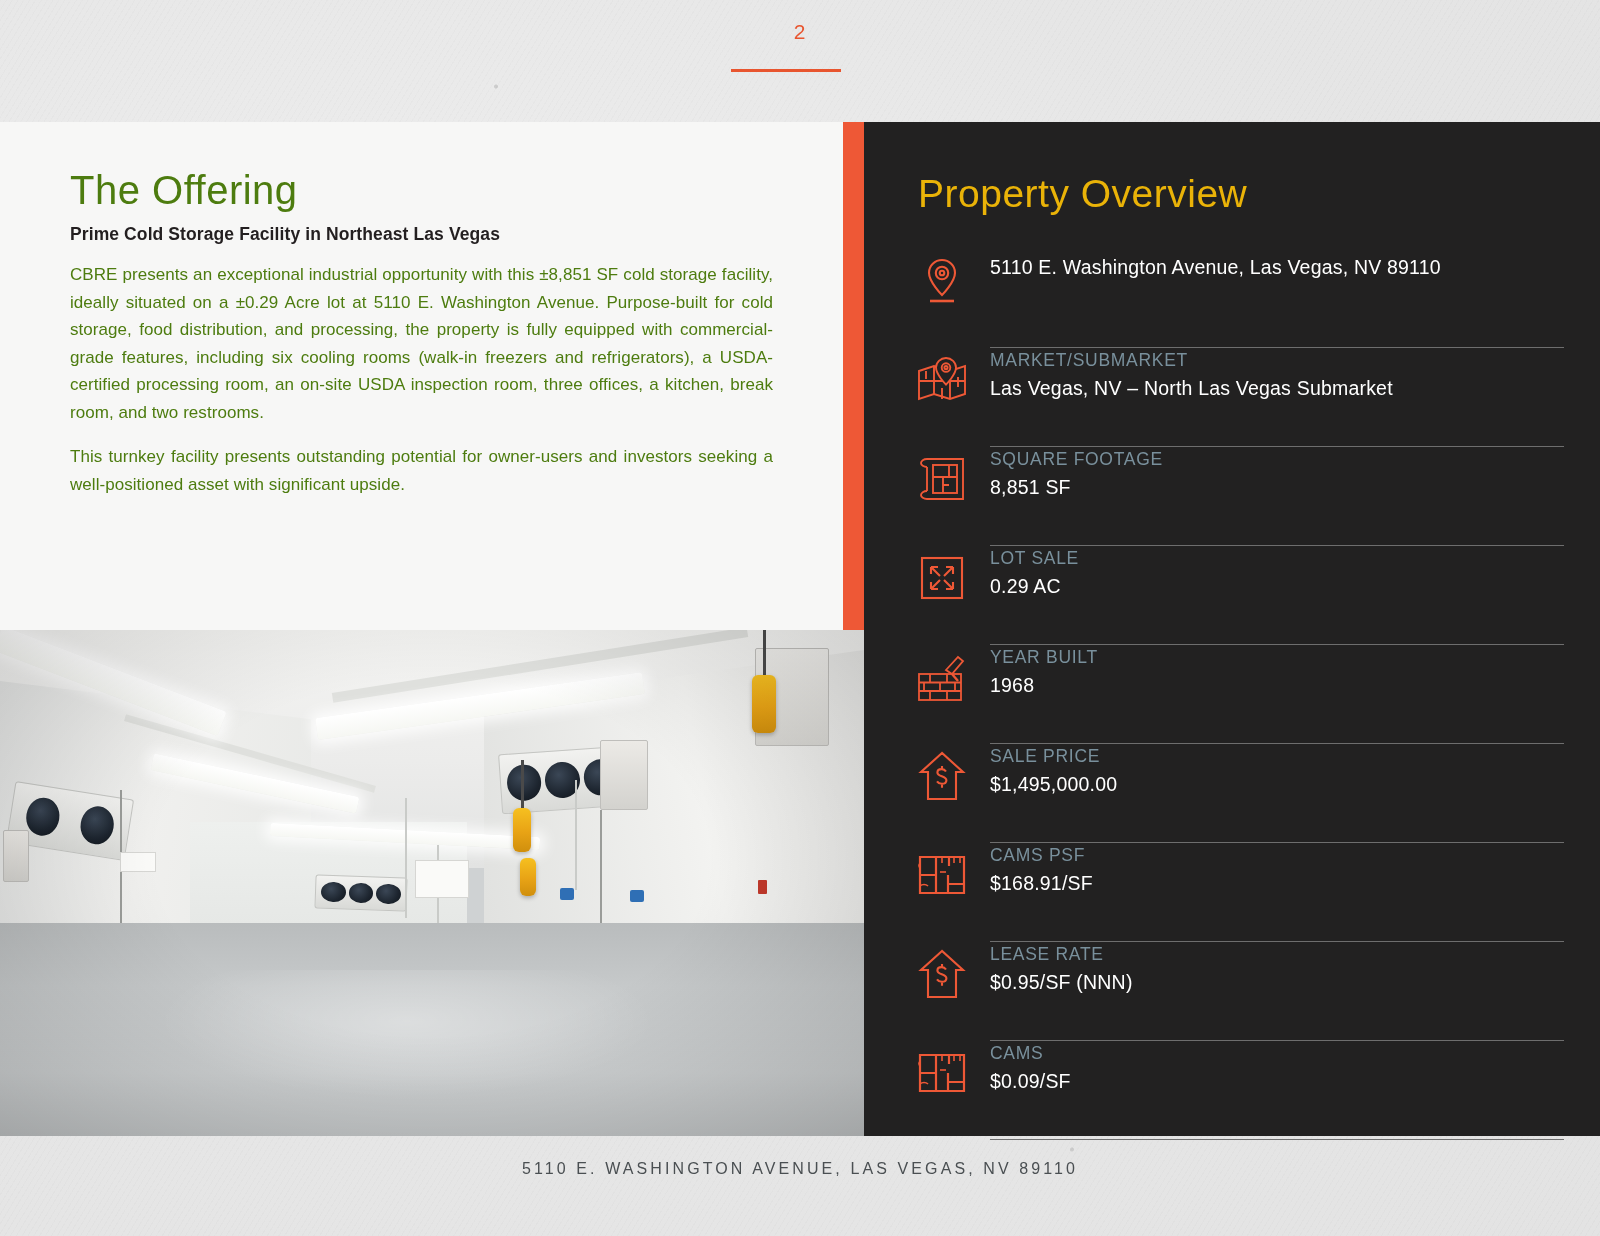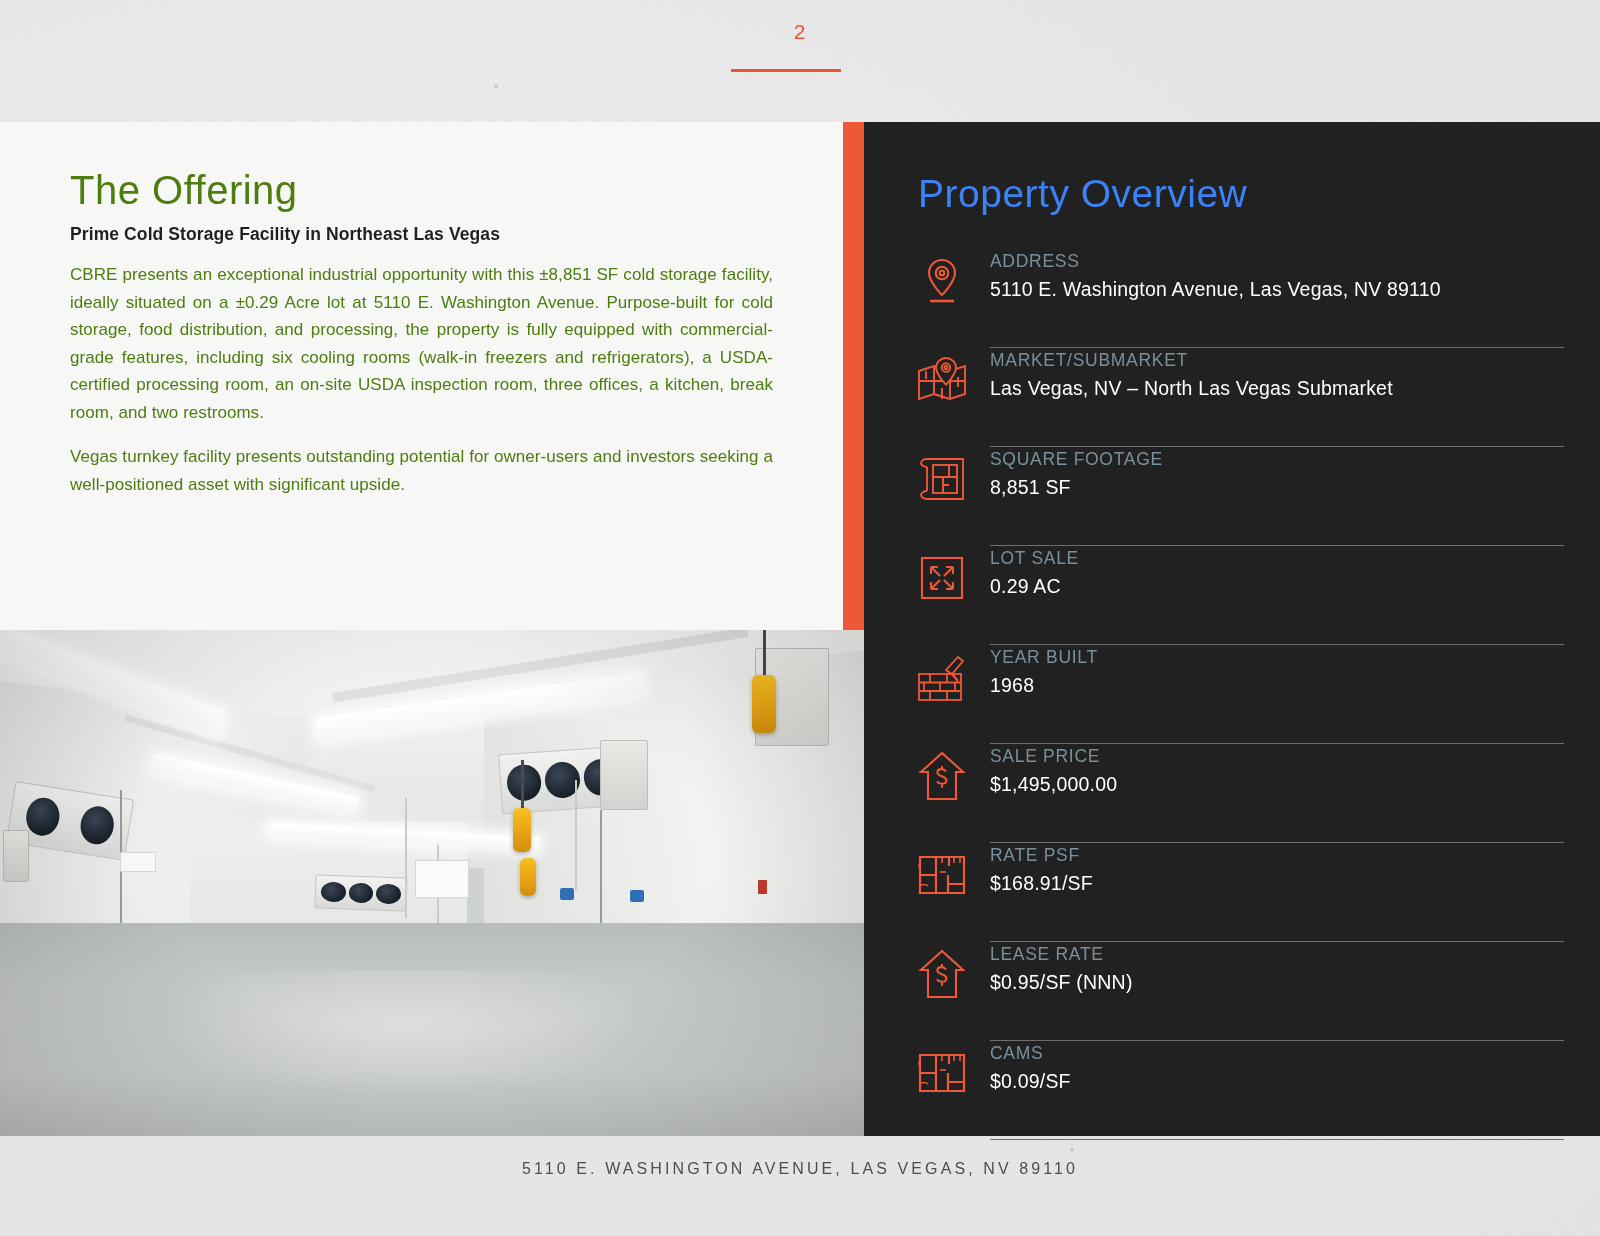--- a/index.html
+++ b/index.html
@@ -45,21 +45,21 @@
   .offering-p{color:#4d7c0f;font-size:17px;line-height:1.62;margin:0 0 17px 0;
     text-align:justify;letter-spacing:.05px;}
   .offering-p:last-child{margin-bottom:0;}
 
   
   .divider{position:absolute;left:843px;top:122px;width:21px;height:508px;background:#ee5836;}
 
   
   .overview-panel{position:absolute;left:864px;top:122px;width:736px;height:1014px;
     background:#222121;}
-  .overview-title{color:#3b82f6;font-size:39px;font-weight:300;letter-spacing:.5px;
+  .overview-title{color:#eab308;font-size:39px;font-weight:300;letter-spacing:.5px;
     margin:52px 0 0 54px;line-height:1;}
 
   .spec-list{margin:36px 0 0 0;padding:0;list-style:none;}
   .spec-row{display:flex;align-items:flex-start;padding:0 60px 0 50px;position:relative;
     height:99px;box-sizing:border-box;}
   .spec-icon{width:56px;min-width:56px;height:56px;display:flex;align-items:center;
     justify-content:center;margin-top:4px;}
   .spec-icon svg{display:block;}
   .spec-text{margin-left:20px;padding-top:2px;}
   .spec-label{color:#79909c;font-size:17.5px;letter-spacing:.7px;line-height:1.25;}
@@ -134,40 +134,39 @@
 <div class="texture"></div>
 
 <div class="page-num">2</div>
 <div class="page-rule"></div>
 
 <div class="offering-panel">
   <div class="offering-inner">
     <h1 class="offering-title">The Offering</h1>
     <div class="offering-sub">Prime Cold Storage Facility in Northeast Las Vegas</div>
     <p class="offering-p">CBRE presents an exceptional industrial opportunity with this ±8,851 SF cold storage facility, ideally situated on a ±0.29 Acre lot at 5110 E. Washington Avenue. Purpose-built for cold storage, food distribution, and processing, the property is fully equipped with commercial-grade features, including six cooling rooms (walk-in freezers and refrigerators), a USDA-certified processing room, an on-site USDA inspection room, three offices, a kitchen, break room, and two restrooms.</p>
-    <p class="offering-p">Vegas turnkey facility presents outstanding potential for owner-users and investors seeking a well-positioned asset with significant upside.</p>
+    <p class="offering-p">This turnkey facility presents outstanding potential for owner-users and investors seeking a well-positioned asset with significant upside.</p>
   </div>
 </div>
 
 <div class="divider"></div>
 
 <div class="overview-panel">
   <h2 class="overview-title">Property Overview</h2>
   <ul class="spec-list" id="spec-list">
       <li class="spec-row">
         <div class="spec-icon">
           <svg id="icon-map-pin-icon" width="46" height="50" viewBox="0 0 46 50" fill="none" stroke="#ee5836" stroke-width="2.1">
     <path d="M23 4c-7.2 0-13 5.7-13 12.7 0 9.2 13 22.3 13 22.3s13-13.1 13-22.3C36 9.7 30.2 4 23 4z"></path>
     <circle cx="23" cy="17" r="6.2"></circle>
             <circle cx="23" cy="17" r="2.3"></circle>
     <line x1="11" y1="45" x2="35" y2="45" stroke-width="2.6"></line>
   </svg>
         </div>
         <div class="spec-text">
-          <div class="spec-label">ADDRESS</div>
           <div class="spec-value">5110 E. Washington Avenue, Las Vegas, NV 89110</div>
         </div>
         <div class="spec-rule"></div>
       </li>
       <li class="spec-row">
         <div class="spec-icon">
           <svg id="icon-map-location-icon" width="52" height="50" viewBox="0 0 52 50" fill="none" stroke="#ee5836" stroke-width="1.9">
     <path d="M3 16l15-5 16 5 15-5v28l-15 5-16-5-15 5z"></path>
     <path d="M18 11v28M34 16v28"></path>
             <path d="M3 26h46M10 16v8M26 33v11M42 22v10"></path>
@@ -247,21 +246,21 @@
         <div class="spec-icon">
           <svg id="icon-floorplan-icon" width="52" height="50" viewBox="0 0 52 50" fill="none" stroke="#ee5836" stroke-width="2.2">
     <path d="M4 7h44v36H4z"></path>
     <path d="M4 14c-1 0-1 3 0 3M4 25h16M20 7v18M20 25v18M32 25v18M32 34h16M33 7v9"></path>
     <path d="M26 7v6M38 7v6M44 7v6" stroke-width="1.6"></path>
     <path d="M24 22h6" stroke-width="1.6"></path>
     <path d="M4 36c2-2 6-2 8 0" stroke-width="1.6"></path>
   </svg>
         </div>
         <div class="spec-text">
-          <div class="spec-label">RATE PSF</div>
+          <div class="spec-label">CAMS PSF</div>
           <div class="spec-value">$168.91/SF</div>
         </div>
         <div class="spec-rule"></div>
       </li>
       <li class="spec-row">
         <div class="spec-icon">
           <svg id="icon-house-dollar-icon" width="50" height="52" viewBox="0 0 50 52" fill="none" stroke="#ee5836" stroke-width="2.1">
     <path d="M25 3L4 22h7v27h28V22h7z"></path>
     <path d="M29 21.5c-1-1.6-2.6-2.4-4.4-2.4-2.4 0-4.2 1.3-4.2 3.3 0 4.6 9 3 9 7.8 0 2.2-2 3.6-4.6 3.6-2 0-3.7-.8-4.8-2.4"></path>
     <path d="M25 16v3.2M25 34.4v3.3"></path>

